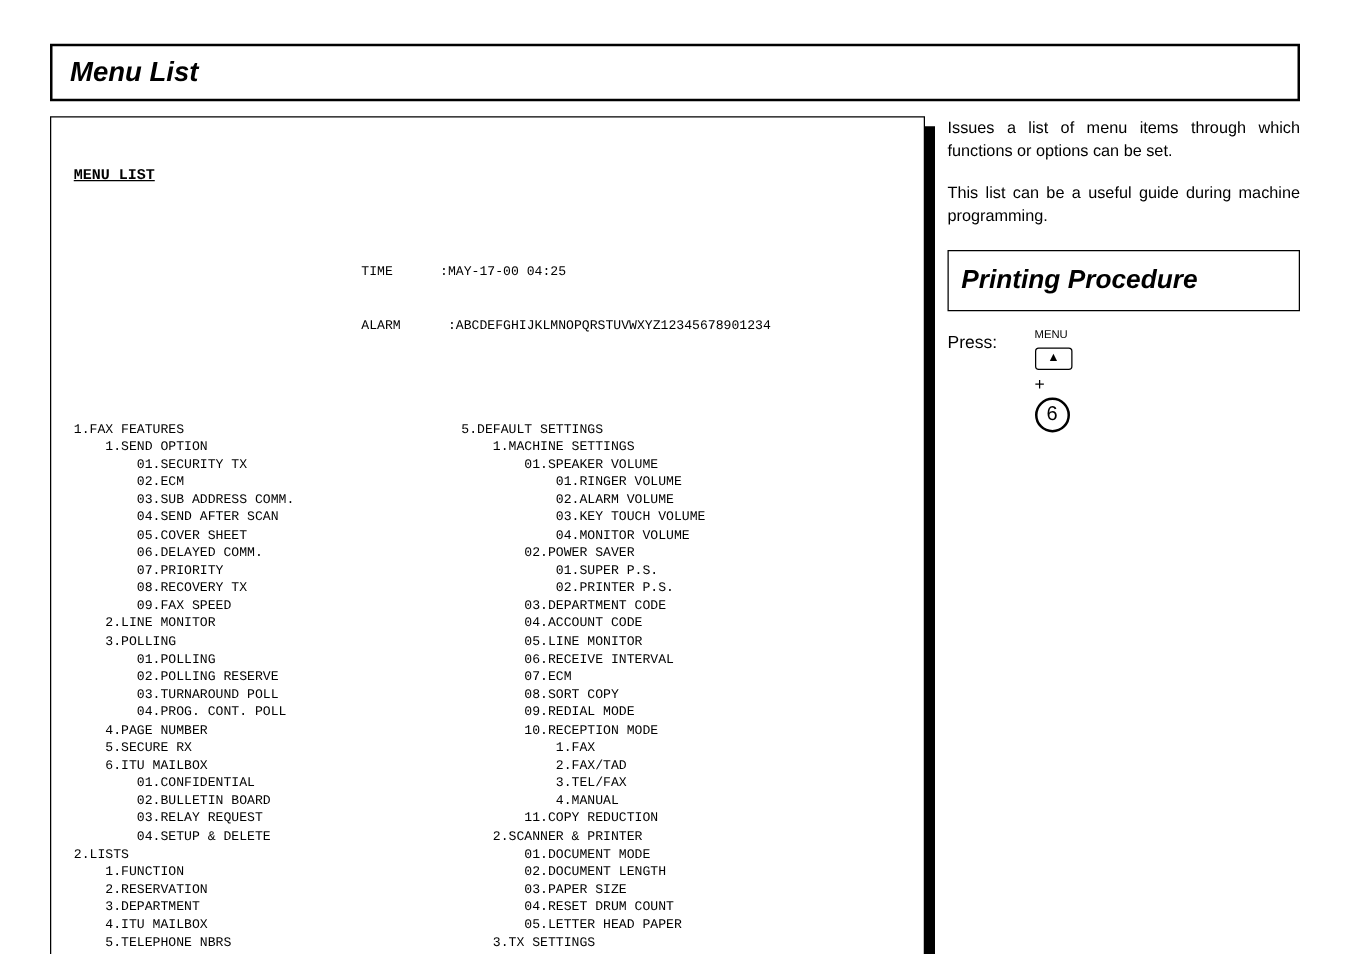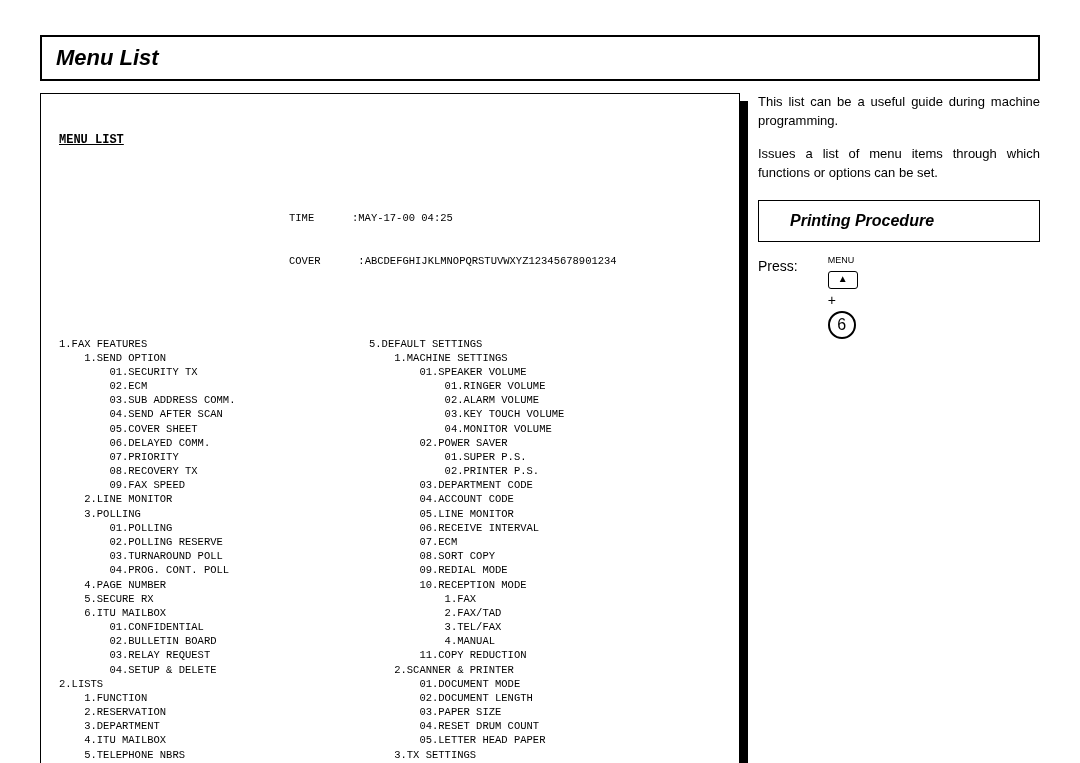--- a/index.html
+++ b/index.html
@@ -77,24 +77,23 @@
   .side-para {
     text-align: justify;
     margin-bottom: 14px;
   }
   .subhead-box {
     border: 1px solid #000;
     padding: 8px 10px;
     margin: 18px 0 14px;
   }
   .subhead-box h2 {
-    font-size: 16px;
+    font-size: 21px;
     font-weight: bold;
     font-style: italic;
-    margin-left: 21px;
   }
   .press-block {
     font-size: 14px;
     display: flex;
     align-items: flex-start;
     gap: 30px;
   }
   .btn-stack {
     display: flex;
     flex-direction: column;
@@ -132,21 +131,21 @@
   </div>
 
   <div class="layout">
 
     <div class="printout-wrap">
       <div class="printout-shadow"></div>
       <div class="printout">
         <div class="print-title">MENU LIST</div>
         <div class="meta-block">
           <div class="meta-row"><span>TIME      :</span><span>MAY-17-00 04:25</span></div>
-          <div class="meta-row"><span>COVER      :</span><span>ABCDEFGHIJKLMNOPQRSTUVWXYZ12345678901234</span></div>
+          <div class="meta-row"><span>ALARM      :</span><span>ABCDEFGHIJKLMNOPQRSTUVWXYZ12345678901234</span></div>
         </div>
         <div class="printout-inner">
           <div class="col col-left">1.FAX FEATURES
     1.SEND OPTION
         01.SECURITY TX
         02.ECM
         03.SUB ADDRESS COMM.
         04.SEND AFTER SCAN
         05.COVER SHEET
         06.DELAYED COMM.
@@ -230,22 +229,22 @@
         05.REV. ORDER PRINT
         06.PRIVILEGED RX
         07.RTI
         08.RX SEPARATOR</div>
         </div>
       </div>
 
     </div>
 
     <div class="sidebar">
+      <p class="side-para">Issues a list of menu items through which functions or options can be set.</p>
       <p class="side-para">This list can be a useful guide during machine programming.</p>
-      <p class="side-para">Issues a list of menu items through which functions or options can be set.</p>
 
       <div class="subhead-box">
         <h2>Printing Procedure</h2>
       </div>
 
       <div class="press-block">
         <span>Press:</span>
         <div class="btn-stack">
           <div class="menu-btn">MENU</div>
           <div class="tri-btn">▲</div>

